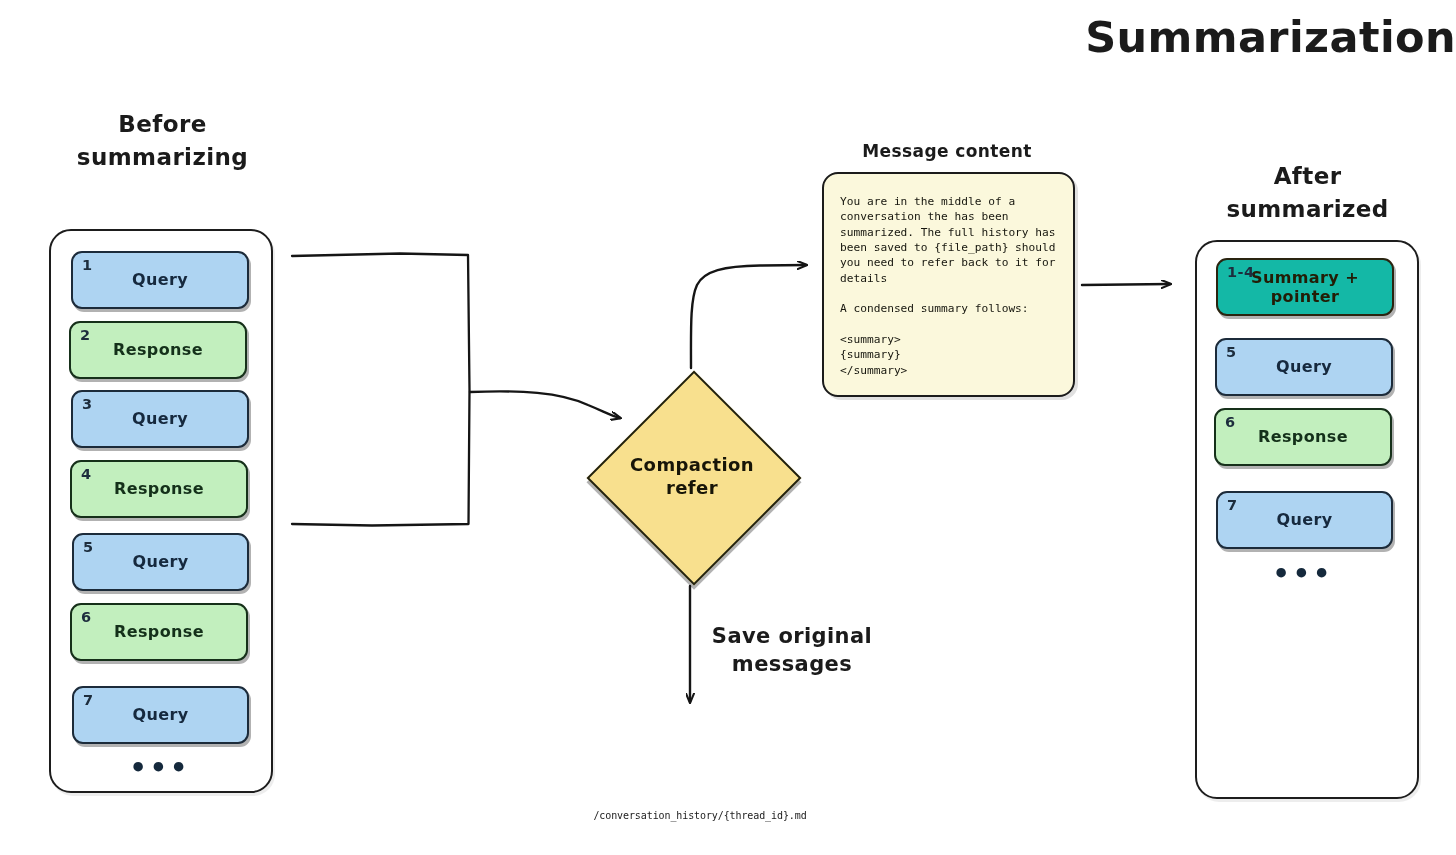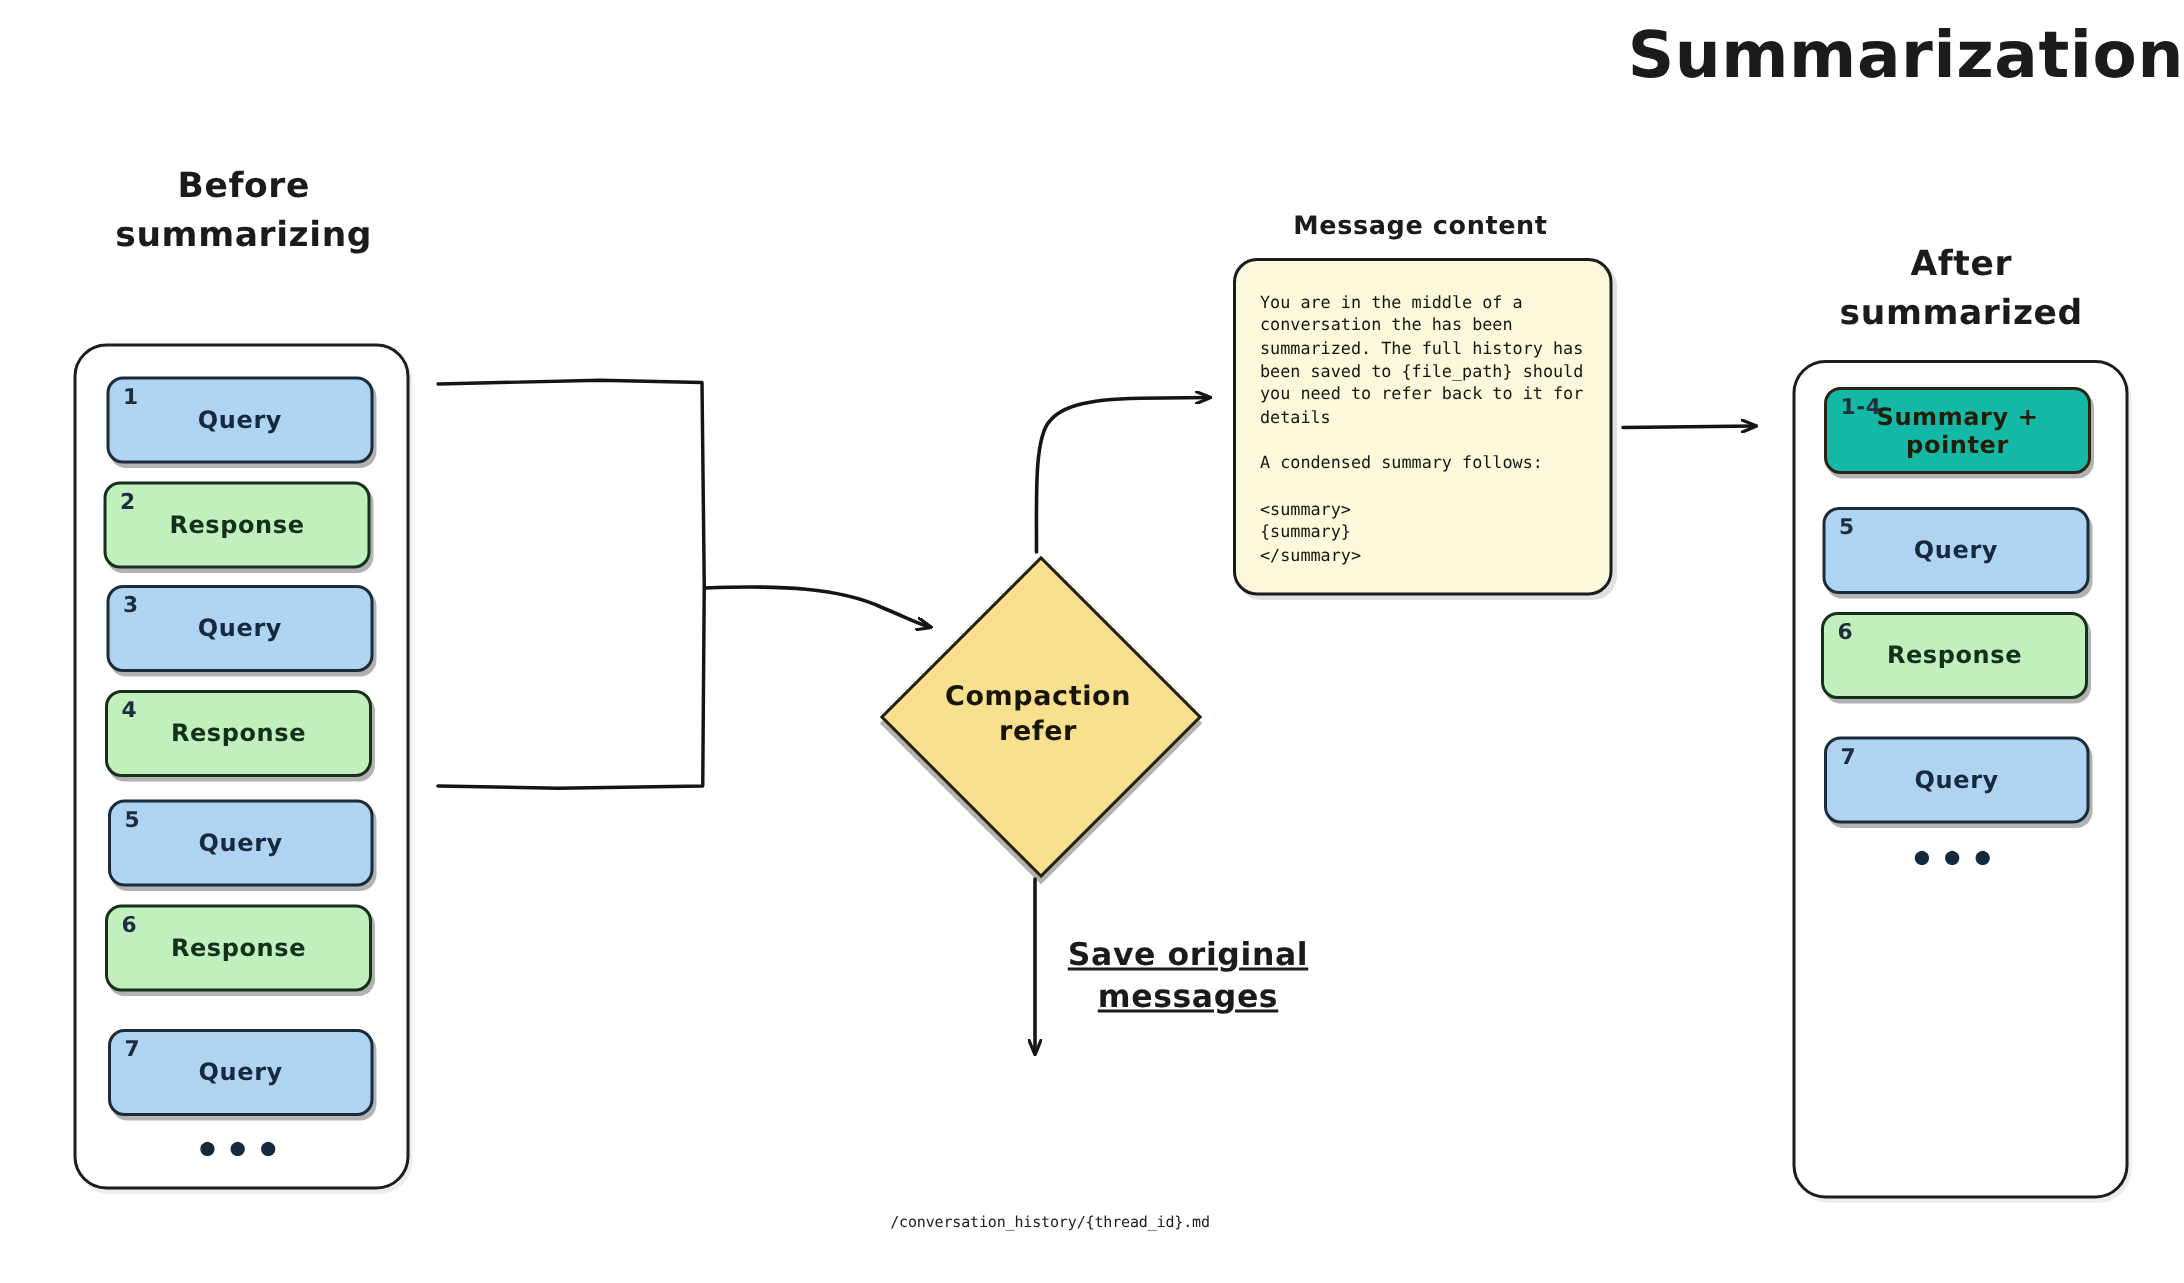--- a/index.html
+++ b/index.html
@@ -181,21 +181,20 @@
     position: absolute;
     left: 692px;
     top: 622px;
     width: 200px;
     text-align: center;
     font-size: 21px;
     font-weight: 700;
     color: #1b1b1b;
     line-height: 1.35;
     white-space: pre-line;
-    text-decoration: underline;
   }
   #folder {
     position: absolute;
     left: 645px;
     top: 723px;
     width: 107px;
     height: 72px;
   }
   #folder svg { display: block; }
   #folder-label {

